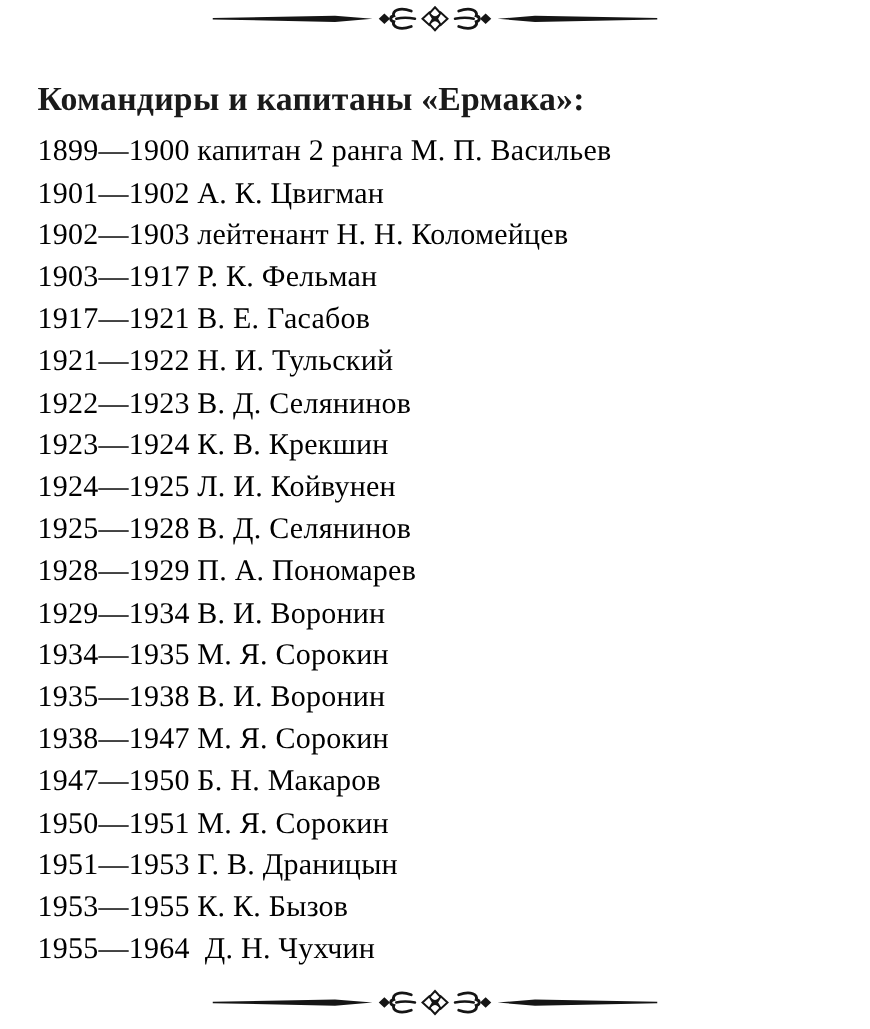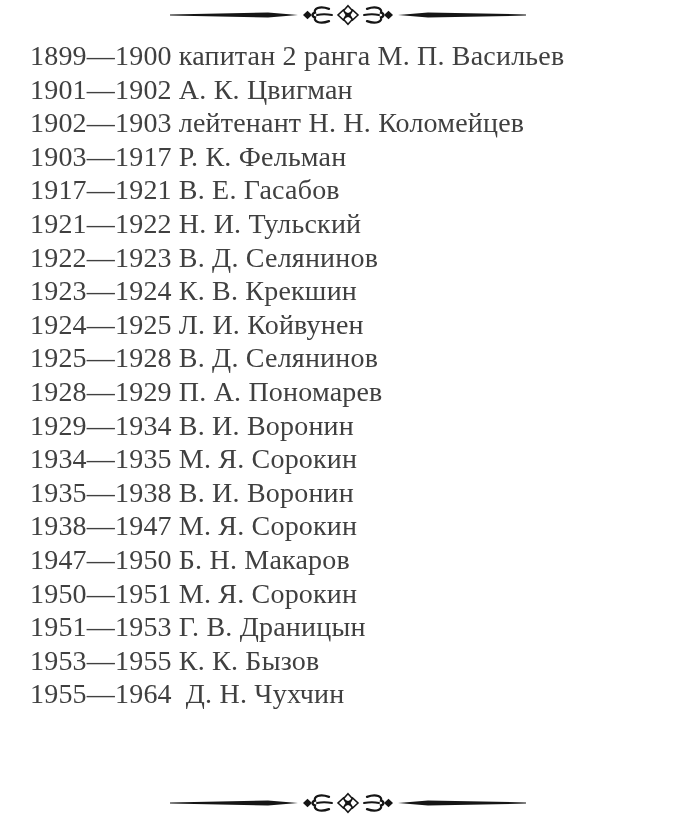--- a/index.html
+++ b/index.html
@@ -35,24 +35,24 @@
     font-size: 27px;
     font-weight: 700;
     line-height: 34px;
     letter-spacing: 0.2px;
     color: #1a1a1a;
   }
   .captains-list {
     list-style: none;
     margin: 9px 0 0 0;
     padding: 0 0 0 30px;
-    font-size: 28px;
+    font-size: 24px;
     line-height: 33.6px;
     white-space: pre;
-    color: #404040;
+    color: #000000;
   }
   .entry-years, .entry-name {
     letter-spacing: 0.2px;
   }
 </style>
 </head>
 <body>
 
 <div class="page">
 
@@ -72,20 +72,21 @@
       <g stroke="#151515" fill="#ffffff" stroke-width="1.6">
         <path d="M178 1.8 L183 7.2 L178 10.2 L173 7.2 Z"></path>
         <path d="M178 20.2 L183 14.8 L178 11.8 L173 14.8 Z"></path>
         <path d="M168 11 L173.4 16 L176.4 11 L173.4 6 Z"></path>
         <path d="M188 11 L182.6 16 L179.6 11 L182.6 6 Z"></path>
       </g>
       <path fill="#151515" d="M178 8.6 L180.4 11 L178 13.4 L175.6 11 Z"></path>
     </svg>
   </div>
 
+  <h1 class="page-title">Командиры и капитаны «Ермака»:</h1>
 
   <ul class="captains-list"><li><span class="entry-years">1899—1900</span> <span class="entry-name">капитан 2 ранга М. П. Васильев</span></li><li><span class="entry-years">1901—1902</span> <span class="entry-name">А. К. Цвигман</span></li><li><span class="entry-years">1902—1903</span> <span class="entry-name">лейтенант Н. Н. Коломейцев</span></li><li><span class="entry-years">1903—1917</span> <span class="entry-name">Р. К. Фельман</span></li><li><span class="entry-years">1917—1921</span> <span class="entry-name">В. Е. Гасабов</span></li><li><span class="entry-years">1921—1922</span> <span class="entry-name">Н. И. Тульский</span></li><li><span class="entry-years">1922—1923</span> <span class="entry-name">В. Д. Селянинов</span></li><li><span class="entry-years">1923—1924</span> <span class="entry-name">К. В. Крекшин</span></li><li><span class="entry-years">1924—1925</span> <span class="entry-name">Л. И. Койвунен</span></li><li><span class="entry-years">1925—1928</span> <span class="entry-name">В. Д. Селянинов</span></li><li><span class="entry-years">1928—1929</span> <span class="entry-name">П. А. Пономарев</span></li><li><span class="entry-years">1929—1934</span> <span class="entry-name">В. И. Воронин</span></li><li><span class="entry-years">1934—1935</span> <span class="entry-name">М. Я. Сорокин</span></li><li><span class="entry-years">1935—1938</span> <span class="entry-name">В. И. Воронин</span></li><li><span class="entry-years">1938—1947</span> <span class="entry-name">М. Я. Сорокин</span></li><li><span class="entry-years">1947—1950</span> <span class="entry-name">Б. Н. Макаров</span></li><li><span class="entry-years">1950—1951</span> <span class="entry-name">М. Я. Сорокин</span></li><li><span class="entry-years">1951—1953</span> <span class="entry-name">Г. В. Драницын</span></li><li><span class="entry-years">1953—1955</span> <span class="entry-name">К. К. Бызов</span></li><li><span class="entry-years">1955—1964</span>  <span class="entry-name">Д. Н. Чухчин</span></li></ul>
 
   <div class="divider divider-bottom">
     <svg width="356" height="22" viewBox="0 0 356 22" xmlns="http://www.w3.org/2000/svg">
       <g id="ornL2">
         <g fill="#151515">
           <path d="M0 10.4 L98 8.5 L128 11 L98 13.5 L0 11.6 Z"></path>
           <path d="M133 11 L137.5 6.8 L142 11 L137.5 15.2 Z"></path>
         </g>

